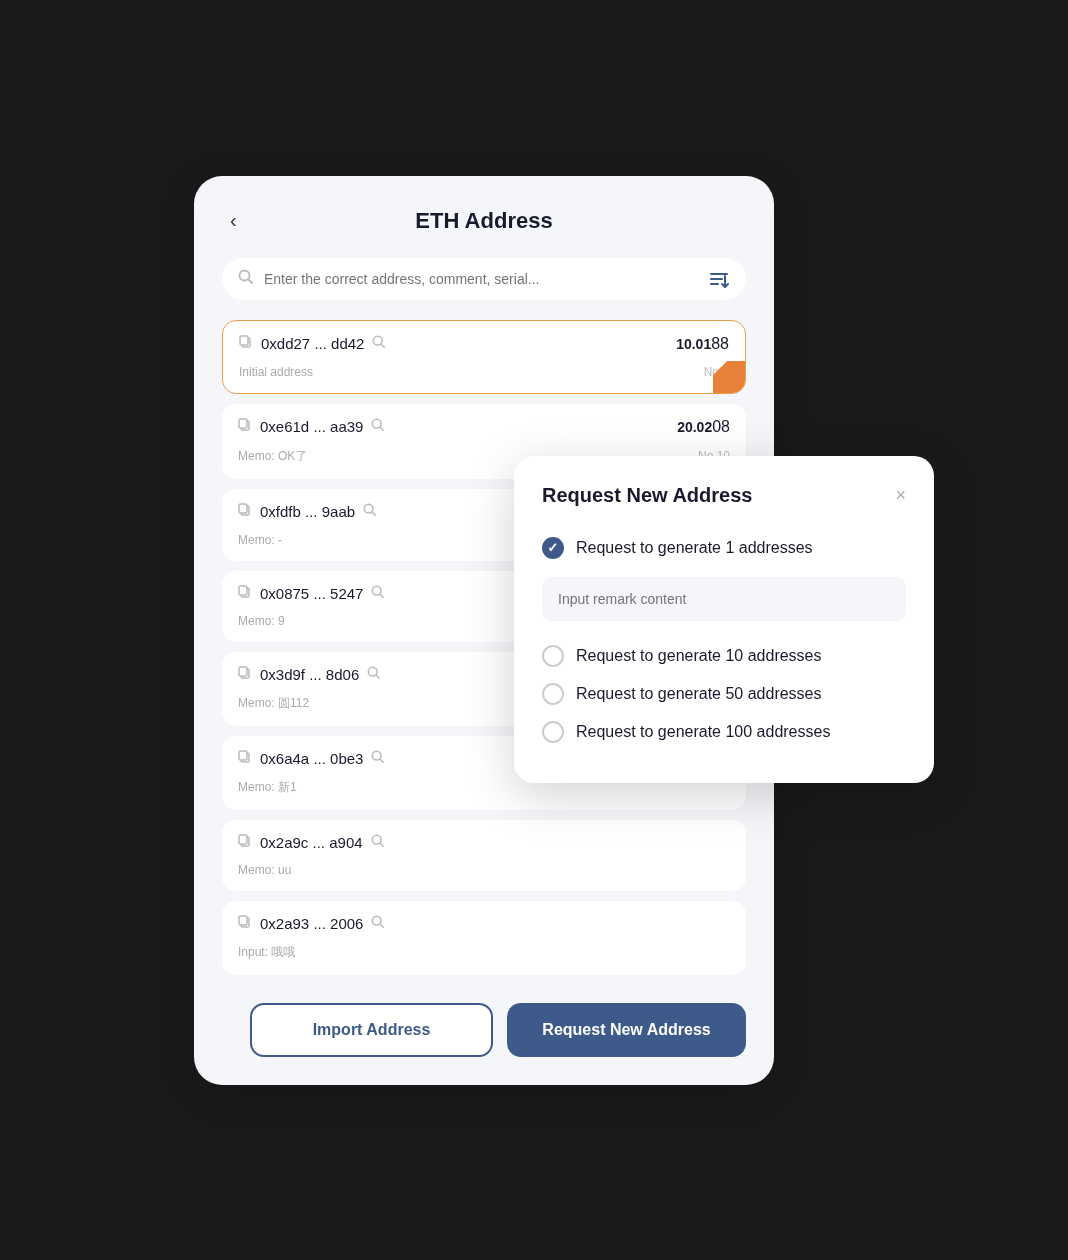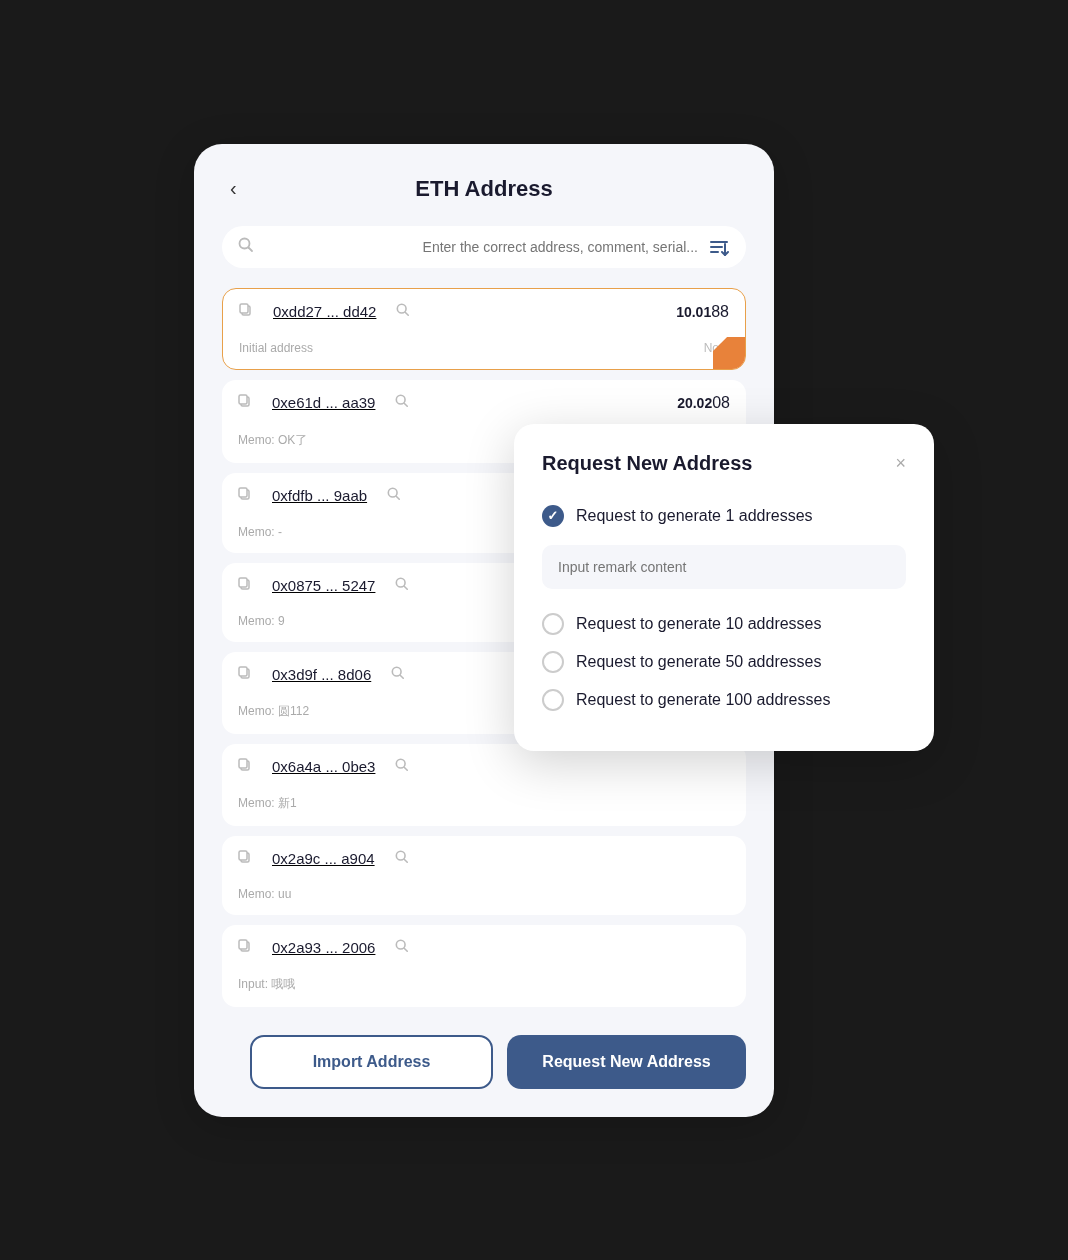--- a/index.html
+++ b/index.html
@@ -60,21 +60,20 @@
       color: #bbb;
       font-size: 16px;
     }
     .search-input {
       flex: 1;
       border: none;
       outline: none;
       font-size: 14px;
       color: #aaa;
       background: transparent;
-      text-align: right;
     }
     .filter-btn {
       background: none;
       border: none;
       cursor: pointer;
       color: #3d5a8a;
       font-size: 20px;
       display: flex;
       align-items: center;
     }
@@ -94,22 +93,21 @@
       border: 1.5px solid #e8a04a;
     }
     .address-item-top {
       display: flex;
       align-items: center;
       justify-content: space-between;
     }
     .address-left {
       display: flex;
       align-items: center;
-      gap: 20px;
-      text-decoration: underline;
+      gap: 8px;
     }
     .copy-icon {
       color: #aaa;
       font-size: 14px;
     }
     .address-text {
       font-size: 15px;
       color: #1a1a2e;
       font-weight: 500;
     }
@@ -121,21 +119,21 @@
       font-size: 16px;
       color: #1a1a2e;
       font-weight: 700;
     }
     .amount-right .amount-main { font-size: 14px; font-weight: 700; }
     .amount-right .amount-sub { font-size: 16px; font-weight: 400; }
     .address-item-bottom {
       display: flex;
       justify-content: space-between;
       align-items: center;
-      margin-top: 20px;
+      margin-top: 12px;
     }
     .memo-text {
       font-size: 12px;
       color: #aaa;
     }
     .no-badge {
       font-size: 12px;
       color: #bbb;
     }
     .corner-badge {

